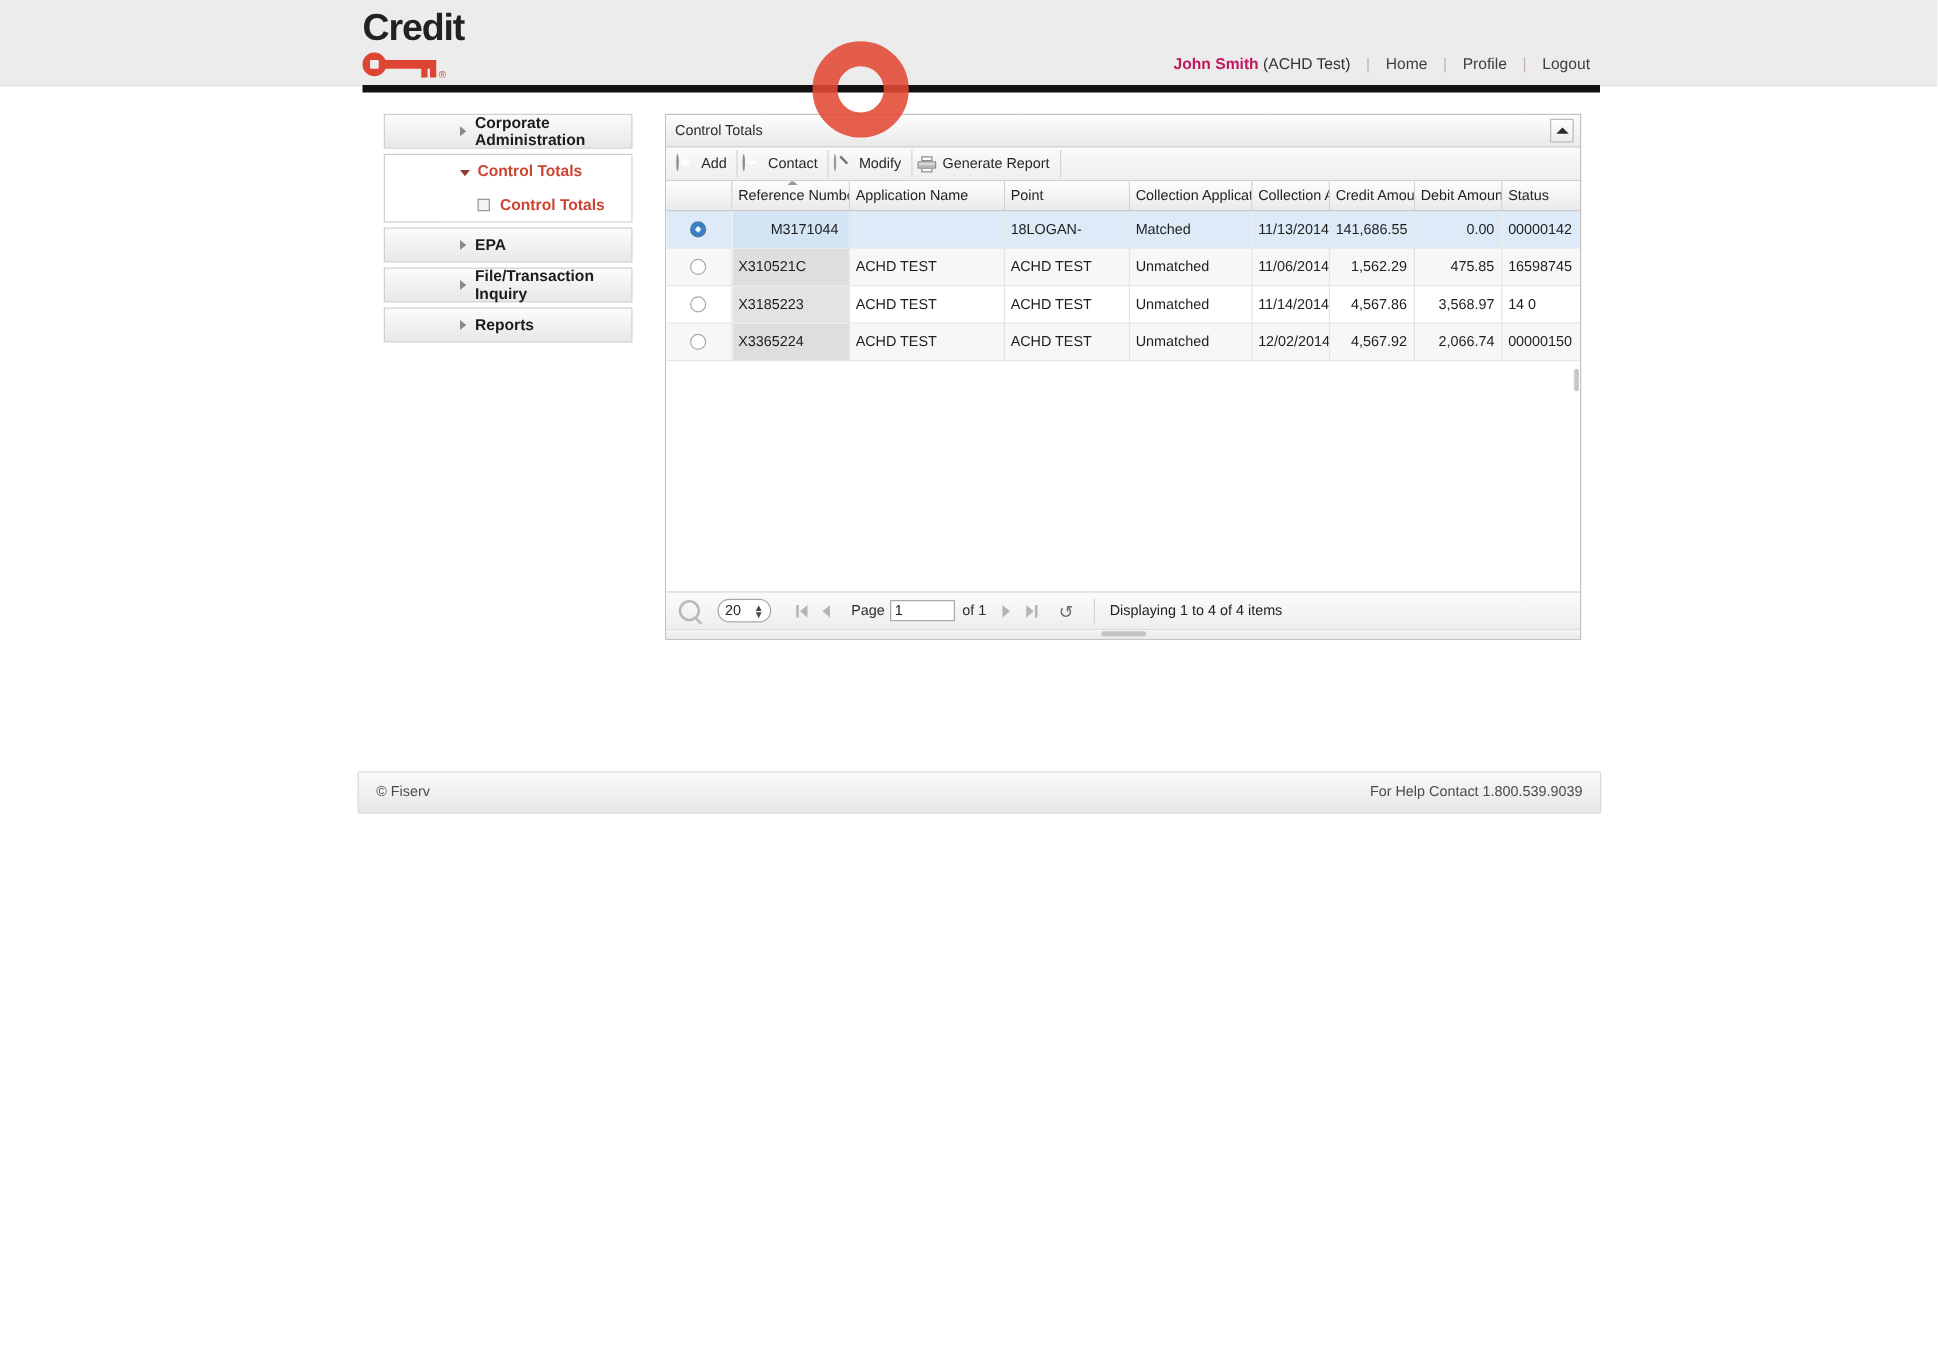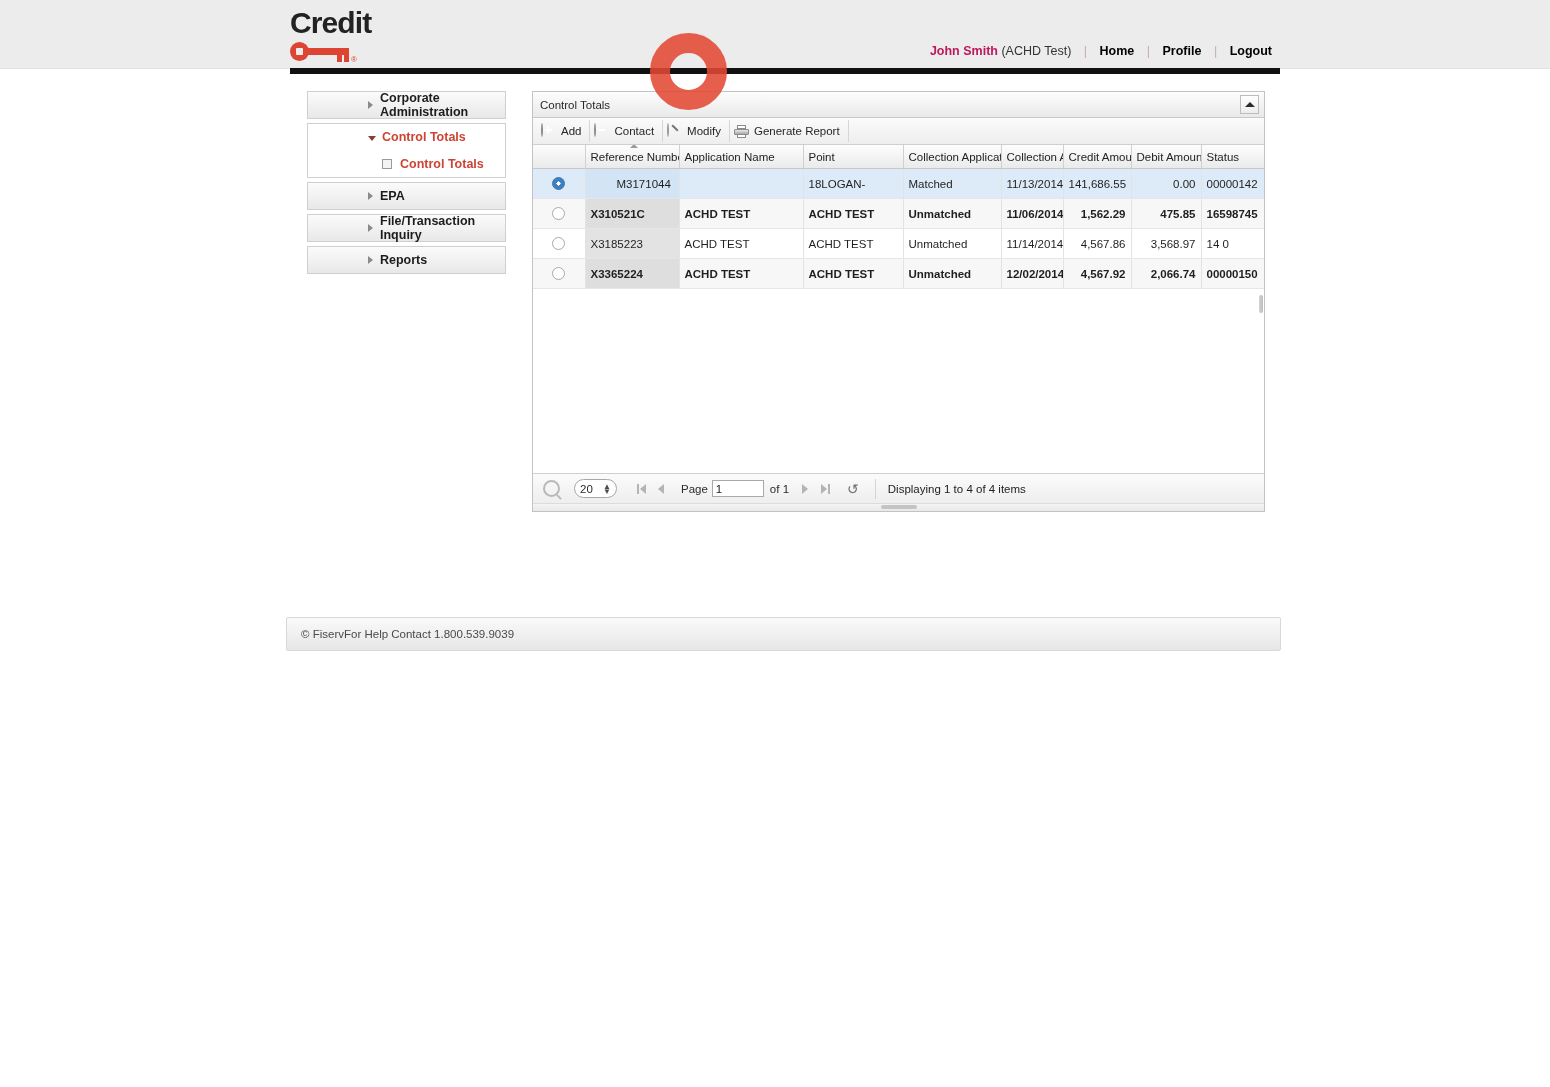--- a/index.html
+++ b/index.html
@@ -89,24 +89,23 @@
     white-space: nowrap;
   }
   .header-user-name { font-weight: bold; color: #be185d; }
   .header-user-org { color: #333333; }
   .header-sep {
     display: inline-block;
     color: #c6aeae;
     margin: 0 9px;
   }
   .header-link {
-    color: #000000;
+    color: #404040;
     text-decoration: none;
     cursor: pointer;
-    font-weight: bold;
   }
 
   .black-rule {
     position: absolute;
     left: 290px; top: 68px;
     width: 990px; height: 6px;
     background: #111111;
     z-index: 3;
   }
 
@@ -358,21 +357,21 @@
     border-right: 4px solid transparent;
   }
   table.grid td {
     height: 29px;
     border-right: 1px solid #e3e3e3;
     border-bottom: 1px solid #e6e6e6;
     padding: 0 5px;
     overflow: hidden;
     white-space: nowrap;
   }
-  tr.row-alt td { background: #f7f7f7; font-weight: bold; }
+  tr.row-alt td { background: #f7f7f7; }
   tr.row-sel td { background: #dcebf7; }
   td.num { text-align: right; }
   td.refcol { background: #e3e3e3; }
   tr.row-alt td.refcol { background: #dedede; }
   tr.row-sel td.refcol { background: #d3e5f4; padding-left: 31px; }
   th.selcol, td.selcol {
     width: 52px;
     text-align: center;
     padding: 0;
   }
@@ -514,20 +513,21 @@
     position: absolute;
     left: 286px; top: 617px;
     width: 995px;
     height: 34px;
     background: linear-gradient(#fafafa, #e6e6e6);
     border: 1px solid #d8d8d8;
     border-radius: 2px;
     box-sizing: border-box;
     display: flex;
     align-items: center;
+    justify-content: space-between;
     padding: 16px 14px;
     font-size: 11.5px;
     color: #4a4a4a;
   }
 </style>
 </head>
 <body>
 
 <div class="page-header">
   <div class="logo-wrap">

